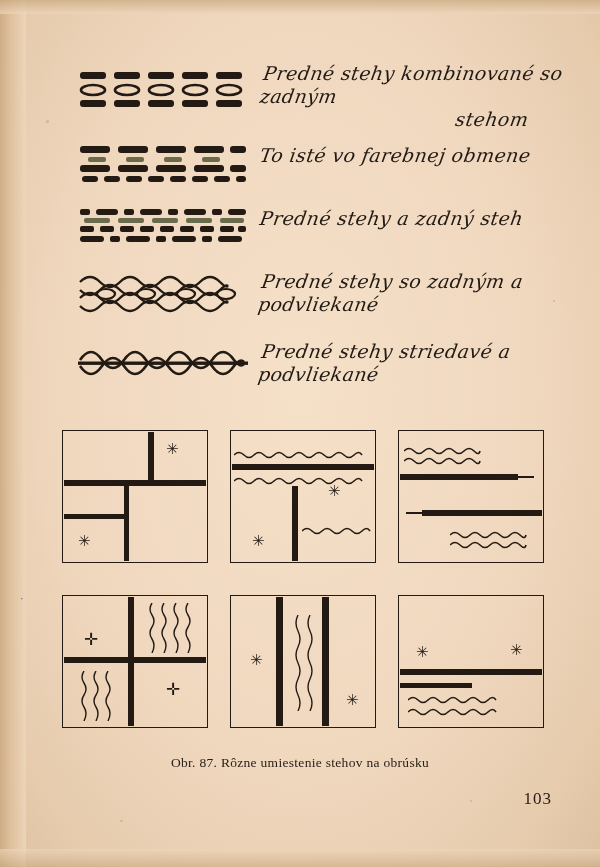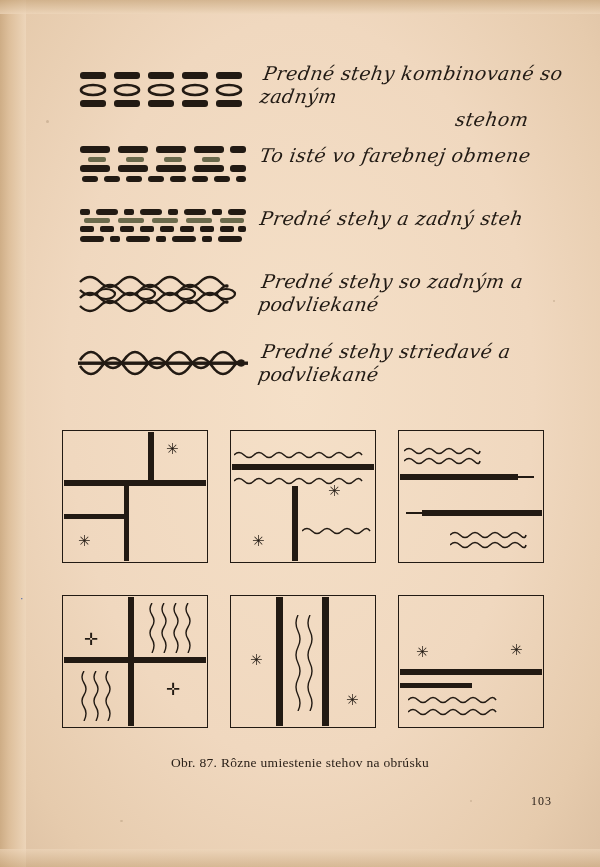--- a/index.html
+++ b/index.html
@@ -72,21 +72,21 @@
     position:absolute;color:#221a13;font-size:15px;line-height:15px;
     font-family:"DejaVu Sans", sans-serif;
   }
   .plus{
     position:absolute;color:#221a13;font-size:17px;line-height:17px;
     font-family:"DejaVu Sans", sans-serif;font-weight:700;
   }
   .pagenum{
     position:absolute;right:48px;bottom:58px;
     font-family:"Liberation Serif", serif;
-    font-size:12px;color:#241b14;letter-spacing:1px;
+    font-size:17px;color:#241b14;letter-spacing:1px;
   }
   .bluemark{
     position:absolute;left:20px;top:592px;width:9px;height:9px;
     color:#5a6fa8;font-size:11px;font-family:"DejaVu Sans",sans-serif;
   }
   svg{display:block;}
 </style>
 </head>
 <body>
 

